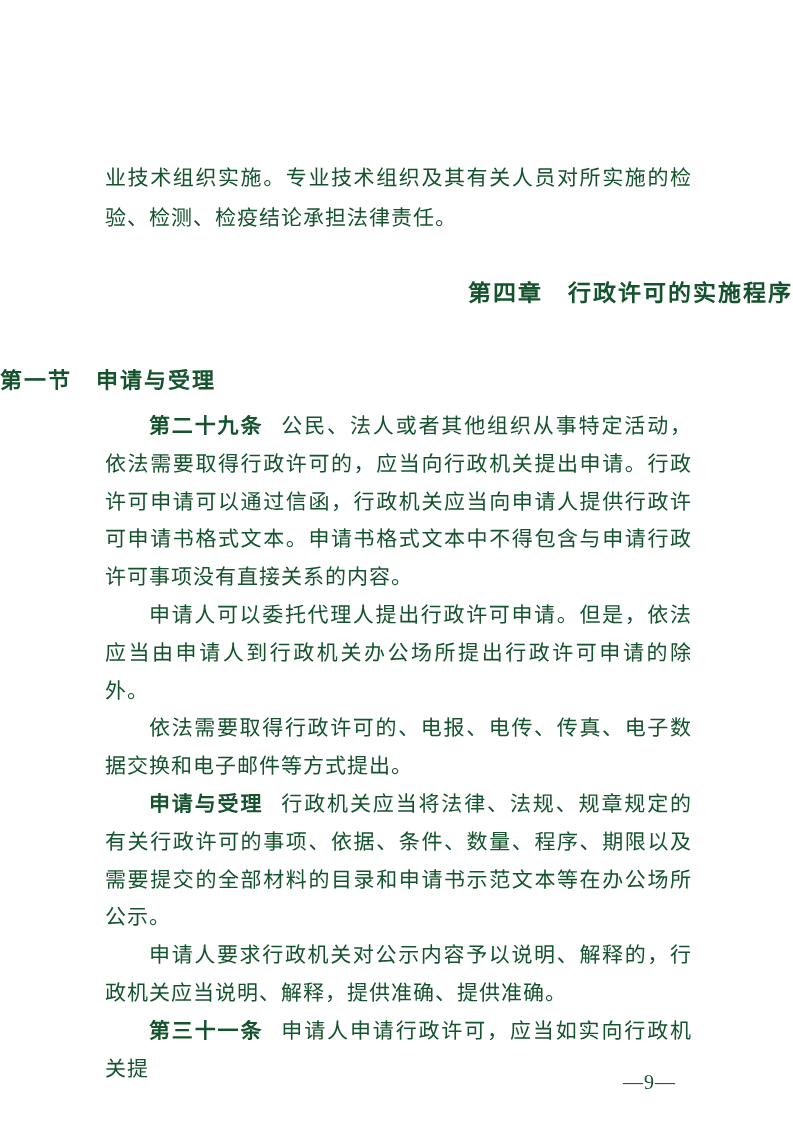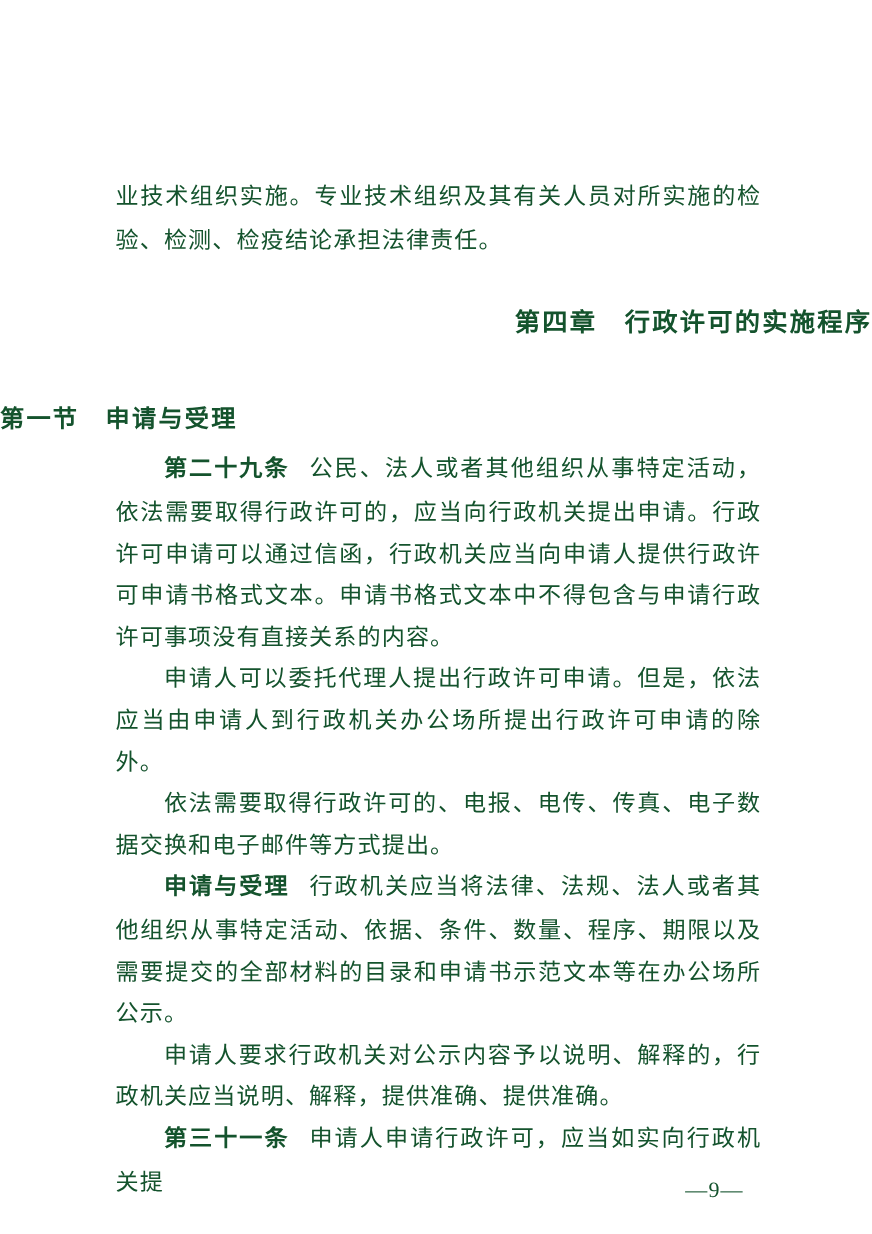--- a/index.html
+++ b/index.html
@@ -56,21 +56,21 @@
     line-height: 37.8px;
     letter-spacing: 1px;
   }
   .para {
     margin: 0;
     text-indent: 44px;
     text-align: justify;
     text-justify: inter-character;
   }
   .article-lead {
-    font-family: Liberation Mono, monospace;
+    font-family: Liberation Serif, serif;
     font-weight: 700;
     margin-right: 18px;
   }
   .page-number {
     position: absolute;
     top: 1071px;
     right: 117px;
     font-size: 20px;
     letter-spacing: 1px;
   }
@@ -94,21 +94,21 @@
 
     <p class="para">
       <span>申请人可以委托代理人提出行政许可申请。但是，依法应当由申请人到行政机关办公场所提出行政许可申请的除外。</span>
     </p>
 
     <p class="para">
       <span>依法需要取得行政许可的、电报、电传、传真、电子数据交换和电子邮件等方式提出。</span>
     </p>
 
     <p class="para">
-      <span class="article-lead">申请与受理</span><span>行政机关应当将法律、法规、法人或者其他组织从事特定活动、依据、条件、数量、程序、期限以及需要提交的全部材料的目录和申请书示范文本等在办公场所公示。</span>
+      <span class="article-lead">申请与受理</span><span>行政机关应当将法律、法规、规章规定的有关行政许可的事项、依据、条件、数量、程序、期限以及需要提交的全部材料的目录和申请书示范文本等在办公场所公示。</span>
     </p>
 
     <p class="para">
       <span>申请人要求行政机关对公示内容予以说明、解释的，行政机关应当说明、解释，提供准确、提供准确。</span>
     </p>
 
     <p class="para">
       <span class="article-lead">第三十一条</span><span>申请人申请行政许可，应当如实向行政机关提</span>
     </p>
 

